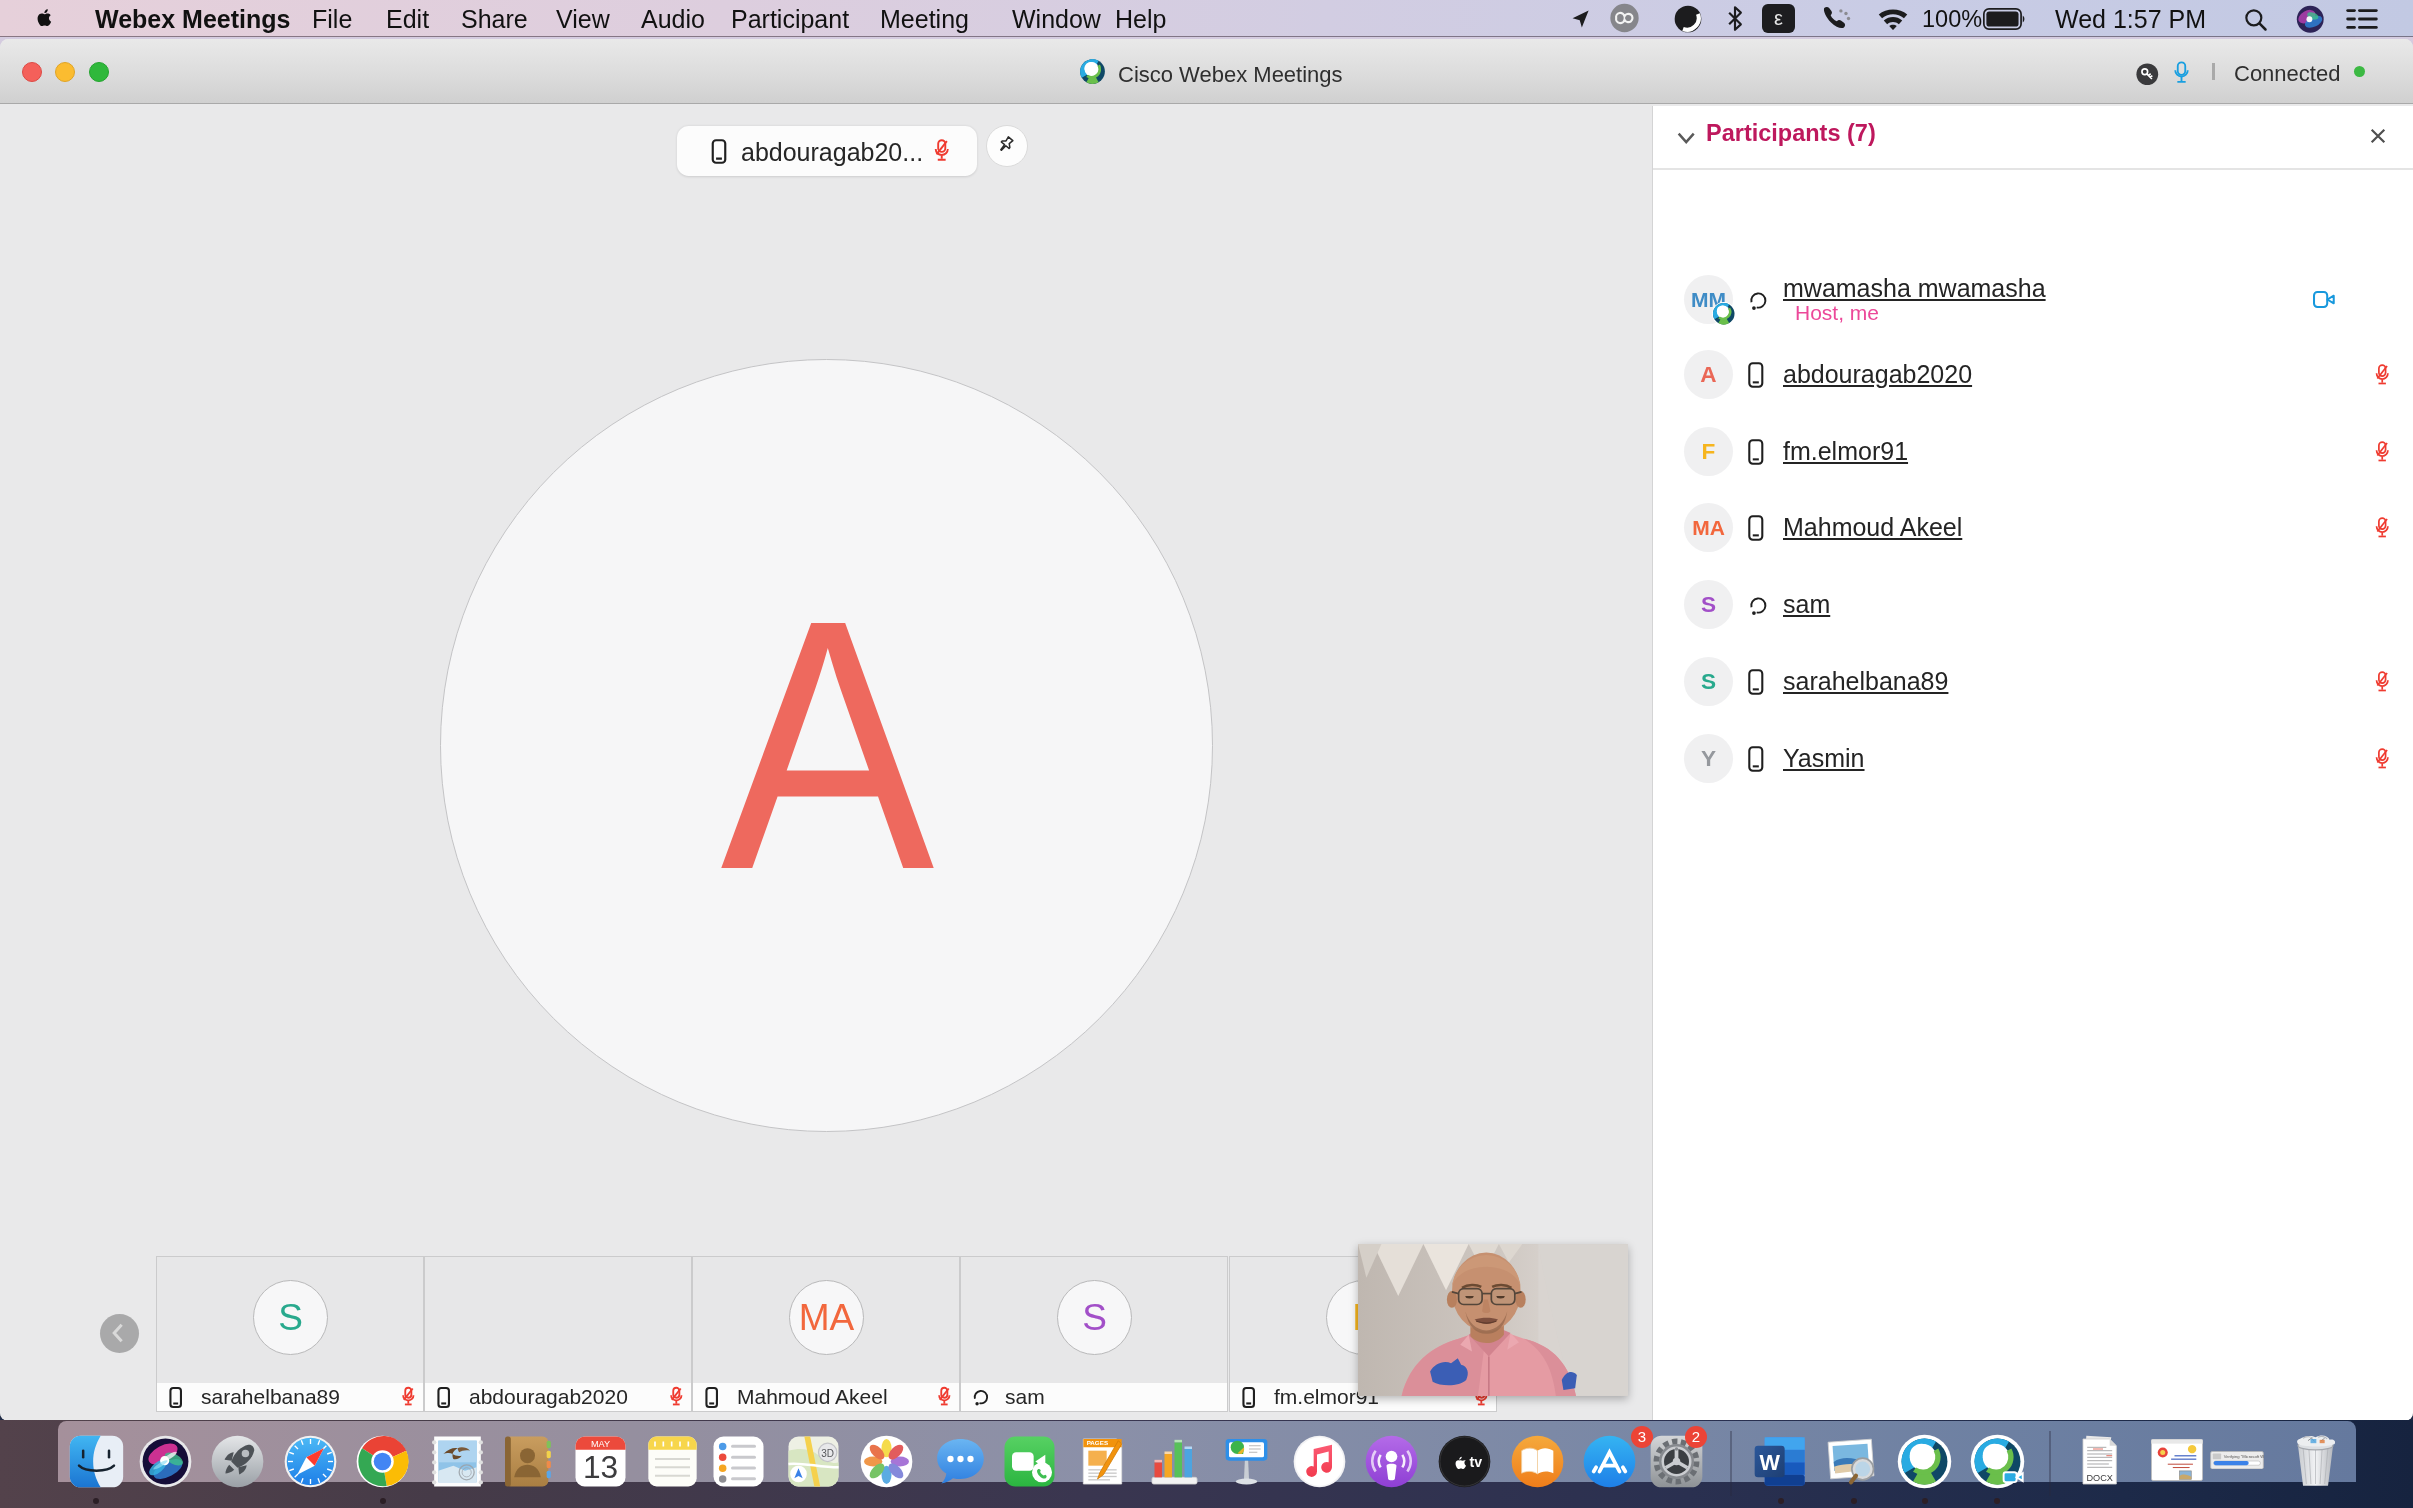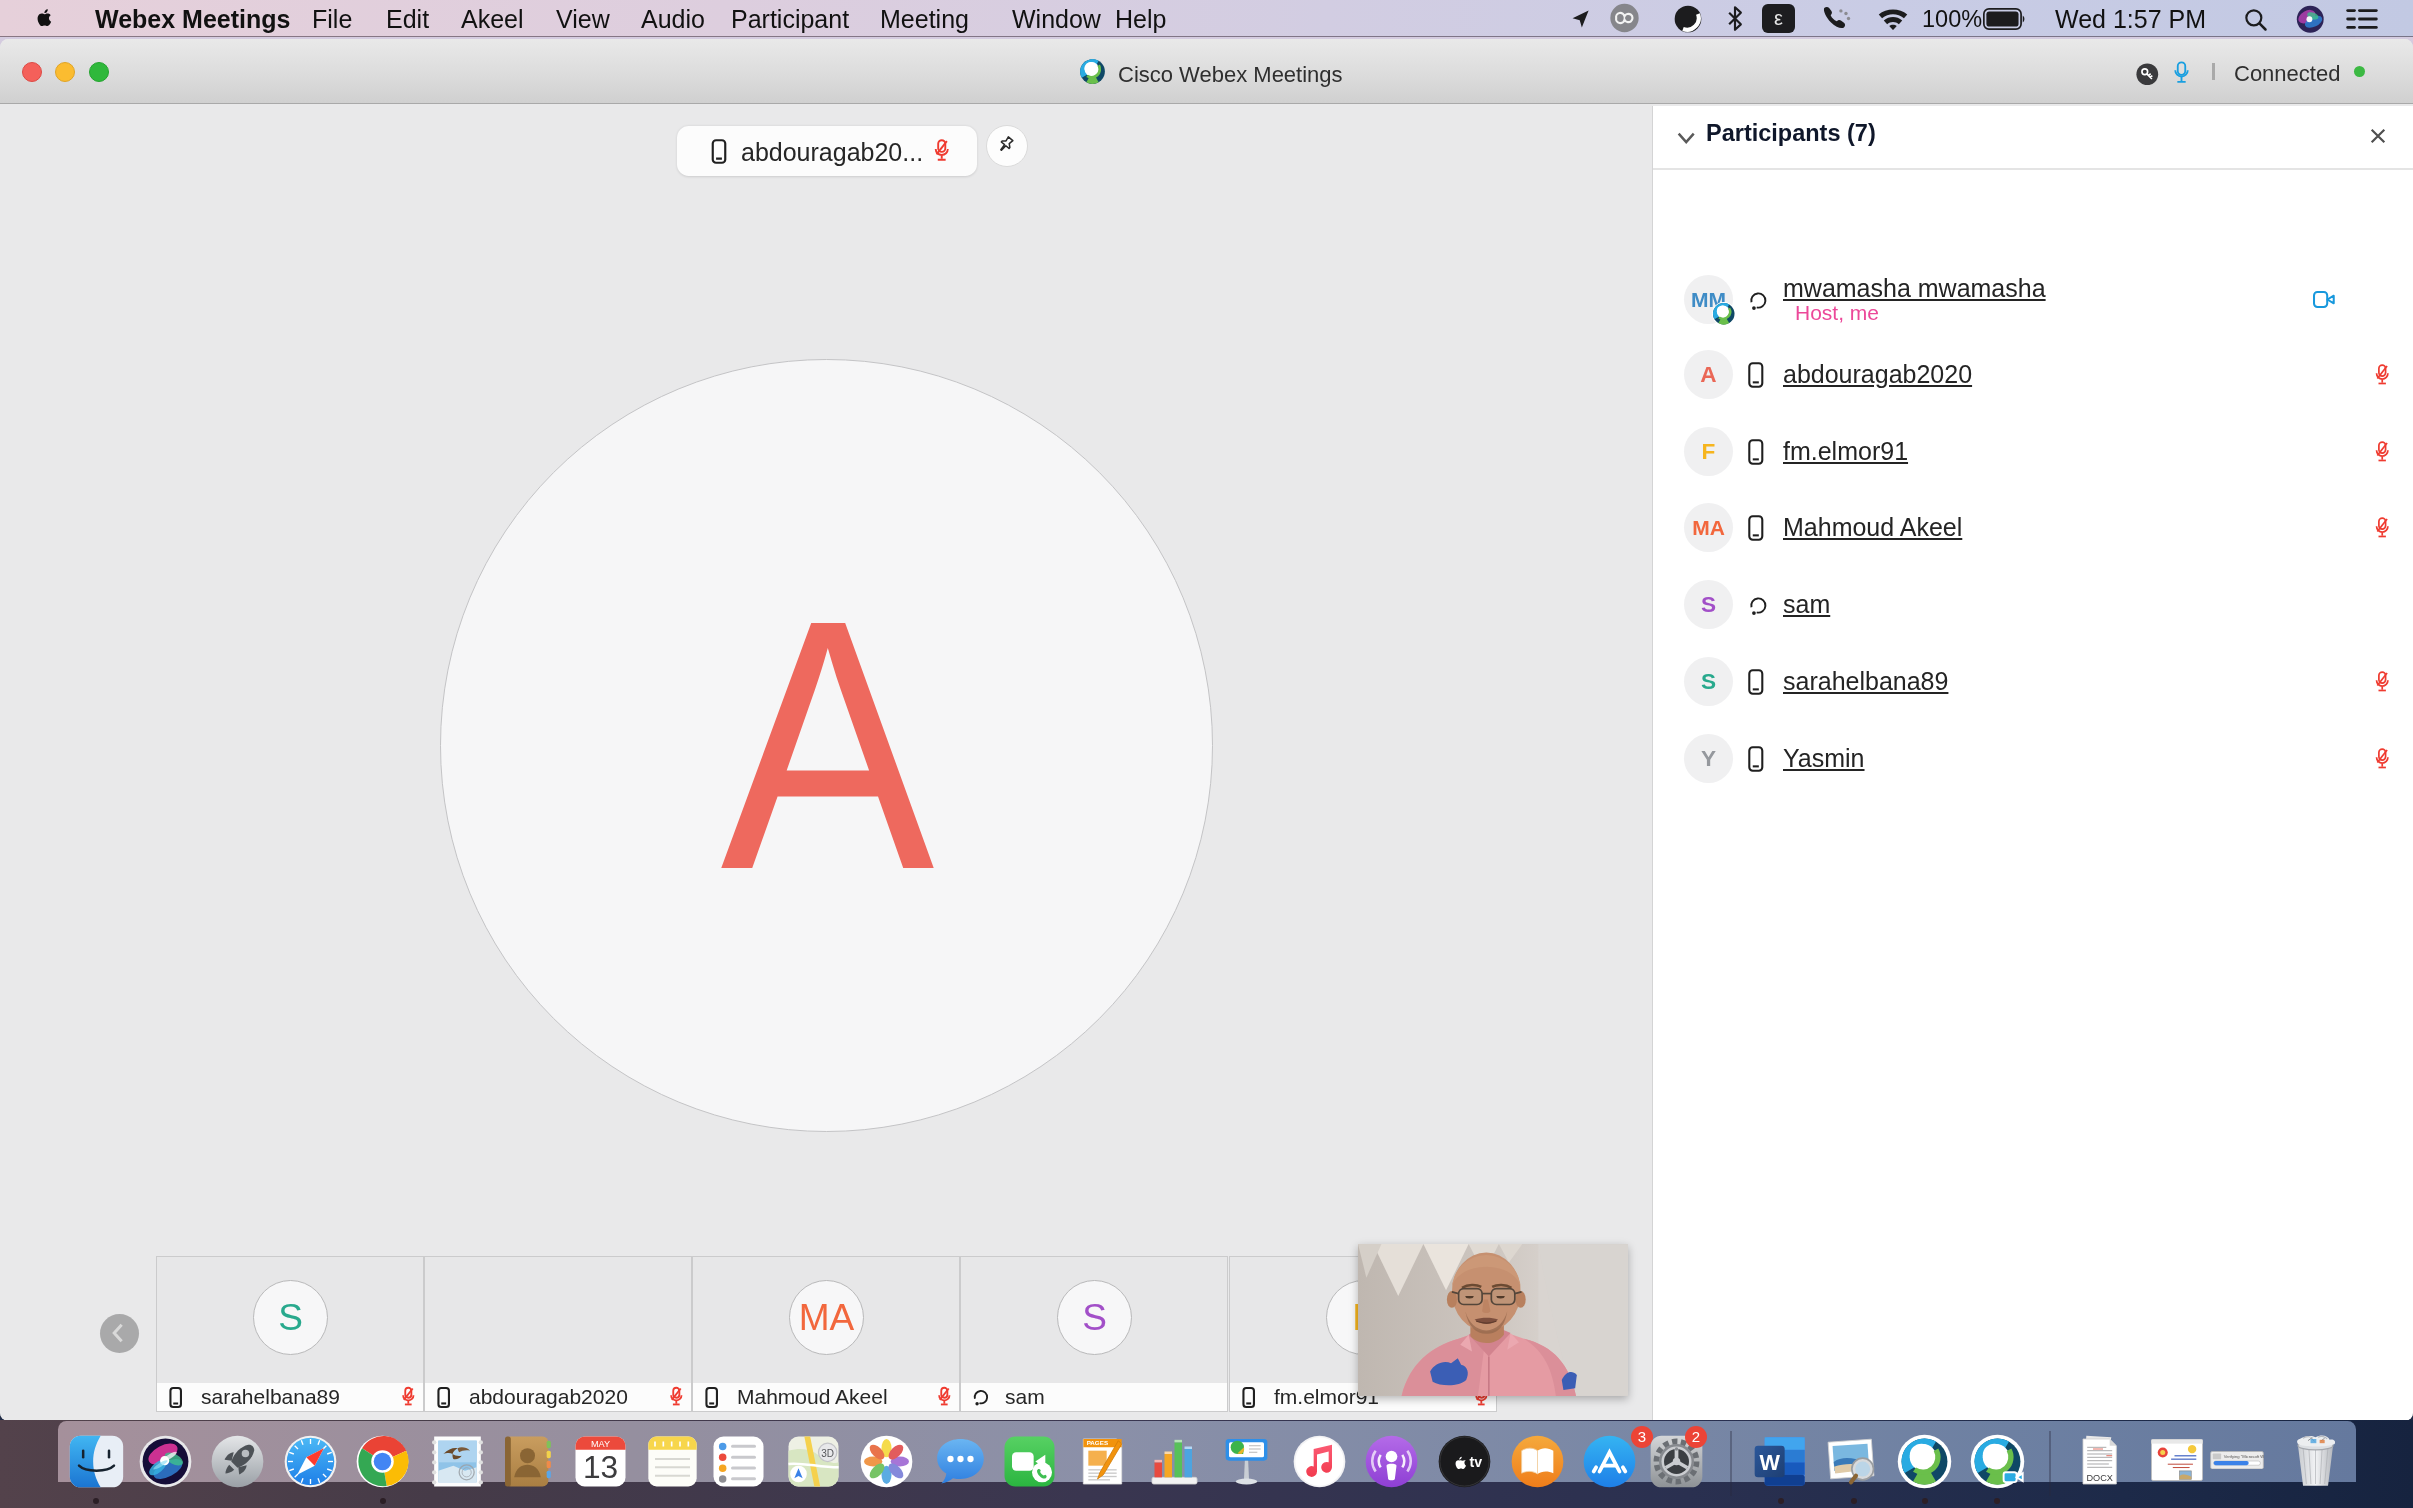--- a/index.html
+++ b/index.html
@@ -61,21 +61,21 @@
 <body>
 <div id="screen">
   <div id="menubar" class="abs">
     <svg class="abs" style="left:37px; top:6.7px;" width="17" height="22" viewBox="0 0 20 26">
       <path fill="#111" d="M14.7 13.9c0-3 2.5-4.5 2.6-4.6-1.4-2.1-3.6-2.4-4.4-2.4-1.9-.2-3.7 1.1-4.6 1.1-.9 0-2.4-1.1-4-1-2 0-3.9 1.2-5 3-2.1 3.7-.5 9.1 1.5 12.1 1 1.5 2.2 3.1 3.8 3 1.5-.1 2.1-1 3.9-1 1.8 0 2.3 1 4 1 1.6 0 2.7-1.5 3.7-2.9 1.2-1.7 1.6-3.3 1.7-3.4-.1-.1-3.2-1.3-3.2-4.9z" transform="translate(2,2) scale(0.82)"></path>
       <path fill="#111" d="M11.8 4.6c.8-1 1.4-2.4 1.2-3.8-1.2 0-2.7.8-3.5 1.8-.8.9-1.5 2.3-1.3 3.7 1.4.1 2.8-.7 3.6-1.7z" transform="translate(2,2) scale(0.82)"></path>
     </svg>
     <div class="mitem" style="left:95px; font-weight:bold;">Webex Meetings</div>
     <div class="mitem" style="left:312px;">File</div>
     <div class="mitem" style="left:386px;">Edit</div>
-    <div class="mitem" style="left:461px;">Akeel</div>
+    <div class="mitem" style="left:461px;">Share</div>
     <div class="mitem" style="left:556px;">View</div>
     <div class="mitem" style="left:641px;">Audio</div>
     <div class="mitem" style="left:731px;">Participant</div>
     <div class="mitem" style="left:880px;">Meeting</div>
     <div class="mitem" style="left:997px;margin-left:15px;">Window</div>
     <div class="mitem" style="left:1115px;">Help</div>
     <svg class="abs" style="left:1570px; top:7.5px;" width="22" height="22" viewBox="0 0 26 26">
       <path d="M22 3 L3 12 L11.5 14.5 L14 23 Z" fill="#1c1c1e"></path>
     </svg>
     <svg class="abs" style="left:1607px; top:3.4px;" width="35" height="30" viewBox="0 0 42 36">
@@ -332,21 +332,21 @@
 
           <path d="M86 152 C91 142 103 138 111 142 L119 136 L123 144 C131 146 133 154 129 162 C121 170 99 170 89 164 Z" fill="#3b5eb5"></path>
           <path d="M243 162 C248 152 255 150 261 156 L259 172 L245 174 Z" fill="#3b5eb5"></path>
         </svg>
       </div>
     </div>
     <div id="panel" class="abs">
       <svg class="abs" style="left:23.5px; top:26px;" width="18.4" height="12.6" viewBox="0 0 22 15">
         <path d="M2 2 L11 12 L20 2" fill="none" stroke="#5a5a5a" stroke-width="3"></path>
       </svg>
-      <div class="abs" style="left:53px; top:14.2px; font-size:23.5px; font-weight:bold; color:#0f172a;">Participants (7)</div>
+      <div class="abs" style="left:53px; top:14.2px; font-size:23.5px; font-weight:bold; color:#be185d;">Participants (7)</div>
       <svg class="abs" style="left:717px; top:22px;" width="16" height="16" viewBox="0 0 19 19">
         <path d="M2 2 L17 17 M17 2 L2 17" stroke="#4f4f4f" stroke-width="2.6"></path>
       </svg>
       <div class="abs" style="left:0px; top:62px; width:762px; height:1.7px; background:#e4e4e4;"></div>
       <div class="row" style="top:155px;">
         <div class="avatar" style="color:#3f8cc6; font-size:21px;">MM</div>
         <svg class="abs" style="left:59px; top:41px;" width="23.5" height="23.5" viewBox="0 0 36 36">
           <circle cx="18" cy="18" r="18" fill="#fff"></circle>
           <circle cx="18" cy="18" r="16.5" fill="#0f4866"></circle>
           <path d="M18 18 L26.25 3.7 A16.5 16.5 0 0 0 3.7 26.25 Z" fill="#29abe2"></path>

